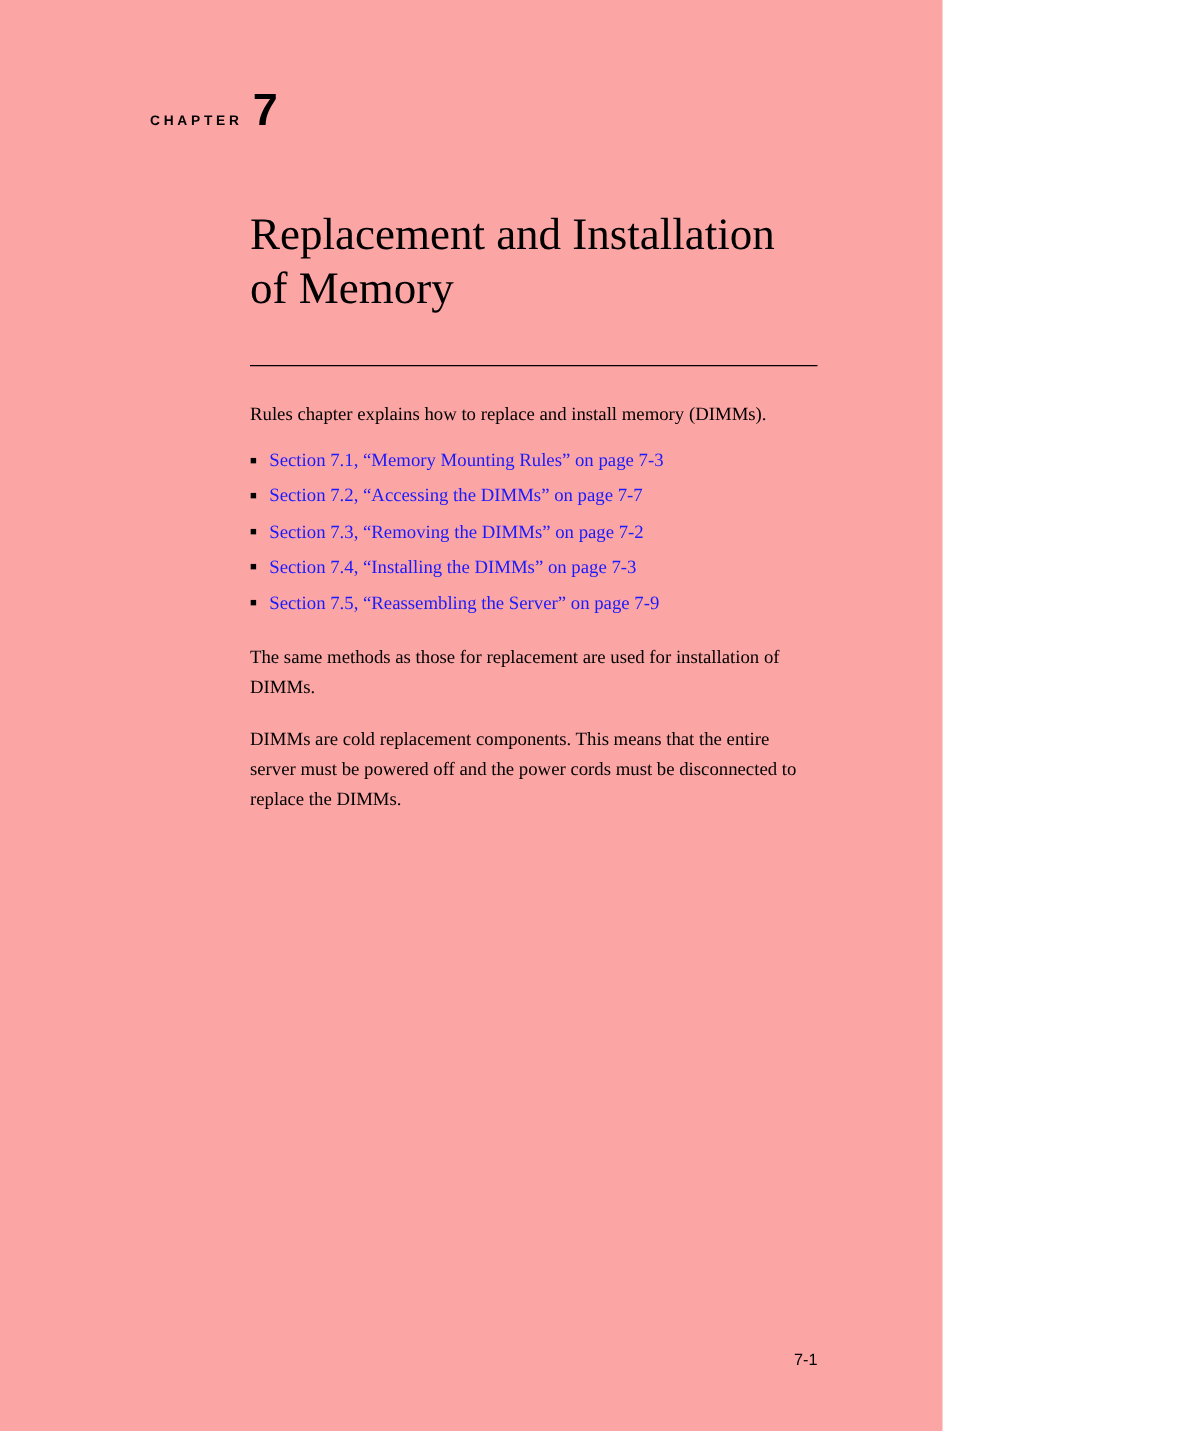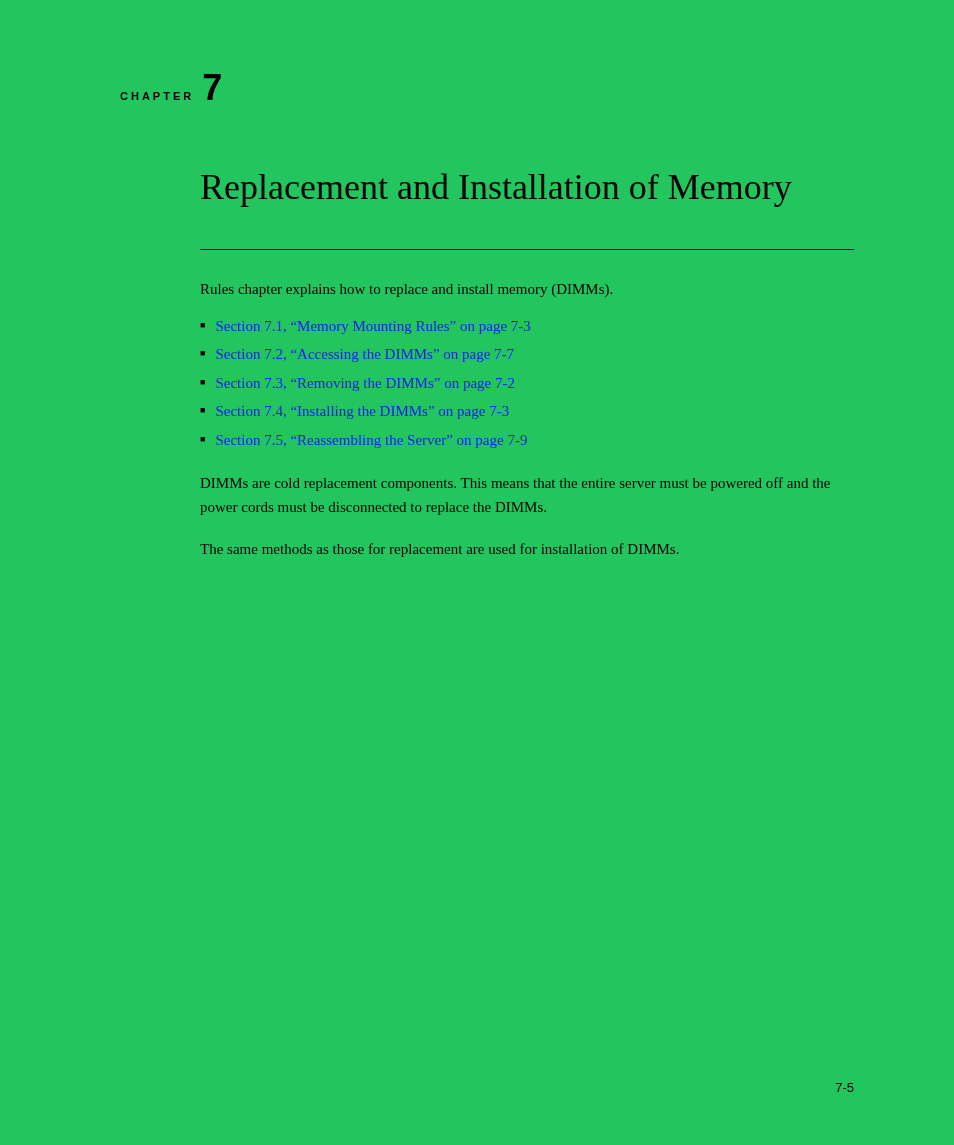--- a/index.html
+++ b/index.html
@@ -11,23 +11,23 @@
     body {
       background: #ffffff;
       font-family: "Times New Roman", Times, serif;
       color: #000000;
       width: 954px;
       min-height: 1145px;
       position: relative;
     }
 
     .page {
-      width: 954px;
+      width: 754px;
       min-height: 1145px;
-      background: #22c55e;
+      background: #fca5a5;
       padding: 70px 100px 70px 120px;
       position: relative;
     }
 
     .chapter-label {
       display: flex;
       align-items: baseline;
       gap: 8px;
       margin-bottom: 60px;
     }
@@ -150,21 +150,21 @@
         <a href="#">Section 7.3, “Removing the DIMMs” on page 7-2</a>
       </li>
       <li>
         <a href="#">Section 7.4, “Installing the DIMMs” on page 7-3</a>
       </li>
       <li>
         <a href="#">Section 7.5, “Reassembling the Server” on page 7-9</a>
       </li>
     </ul>
 
+    <p class="body-text">The same methods as those for replacement are used for installation of DIMMs.</p>
+
     <p class="body-text">DIMMs are cold replacement components. This means that the entire server must be powered off and the power cords must be disconnected to replace the DIMMs.</p>
-
-    <p class="body-text">The same methods as those for replacement are used for installation of DIMMs.</p>
 
   </div>
 
-  <div class="page-number">7-5</div>
+  <div class="page-number">7-1</div>
 
 </div>
 
 </body></html>

